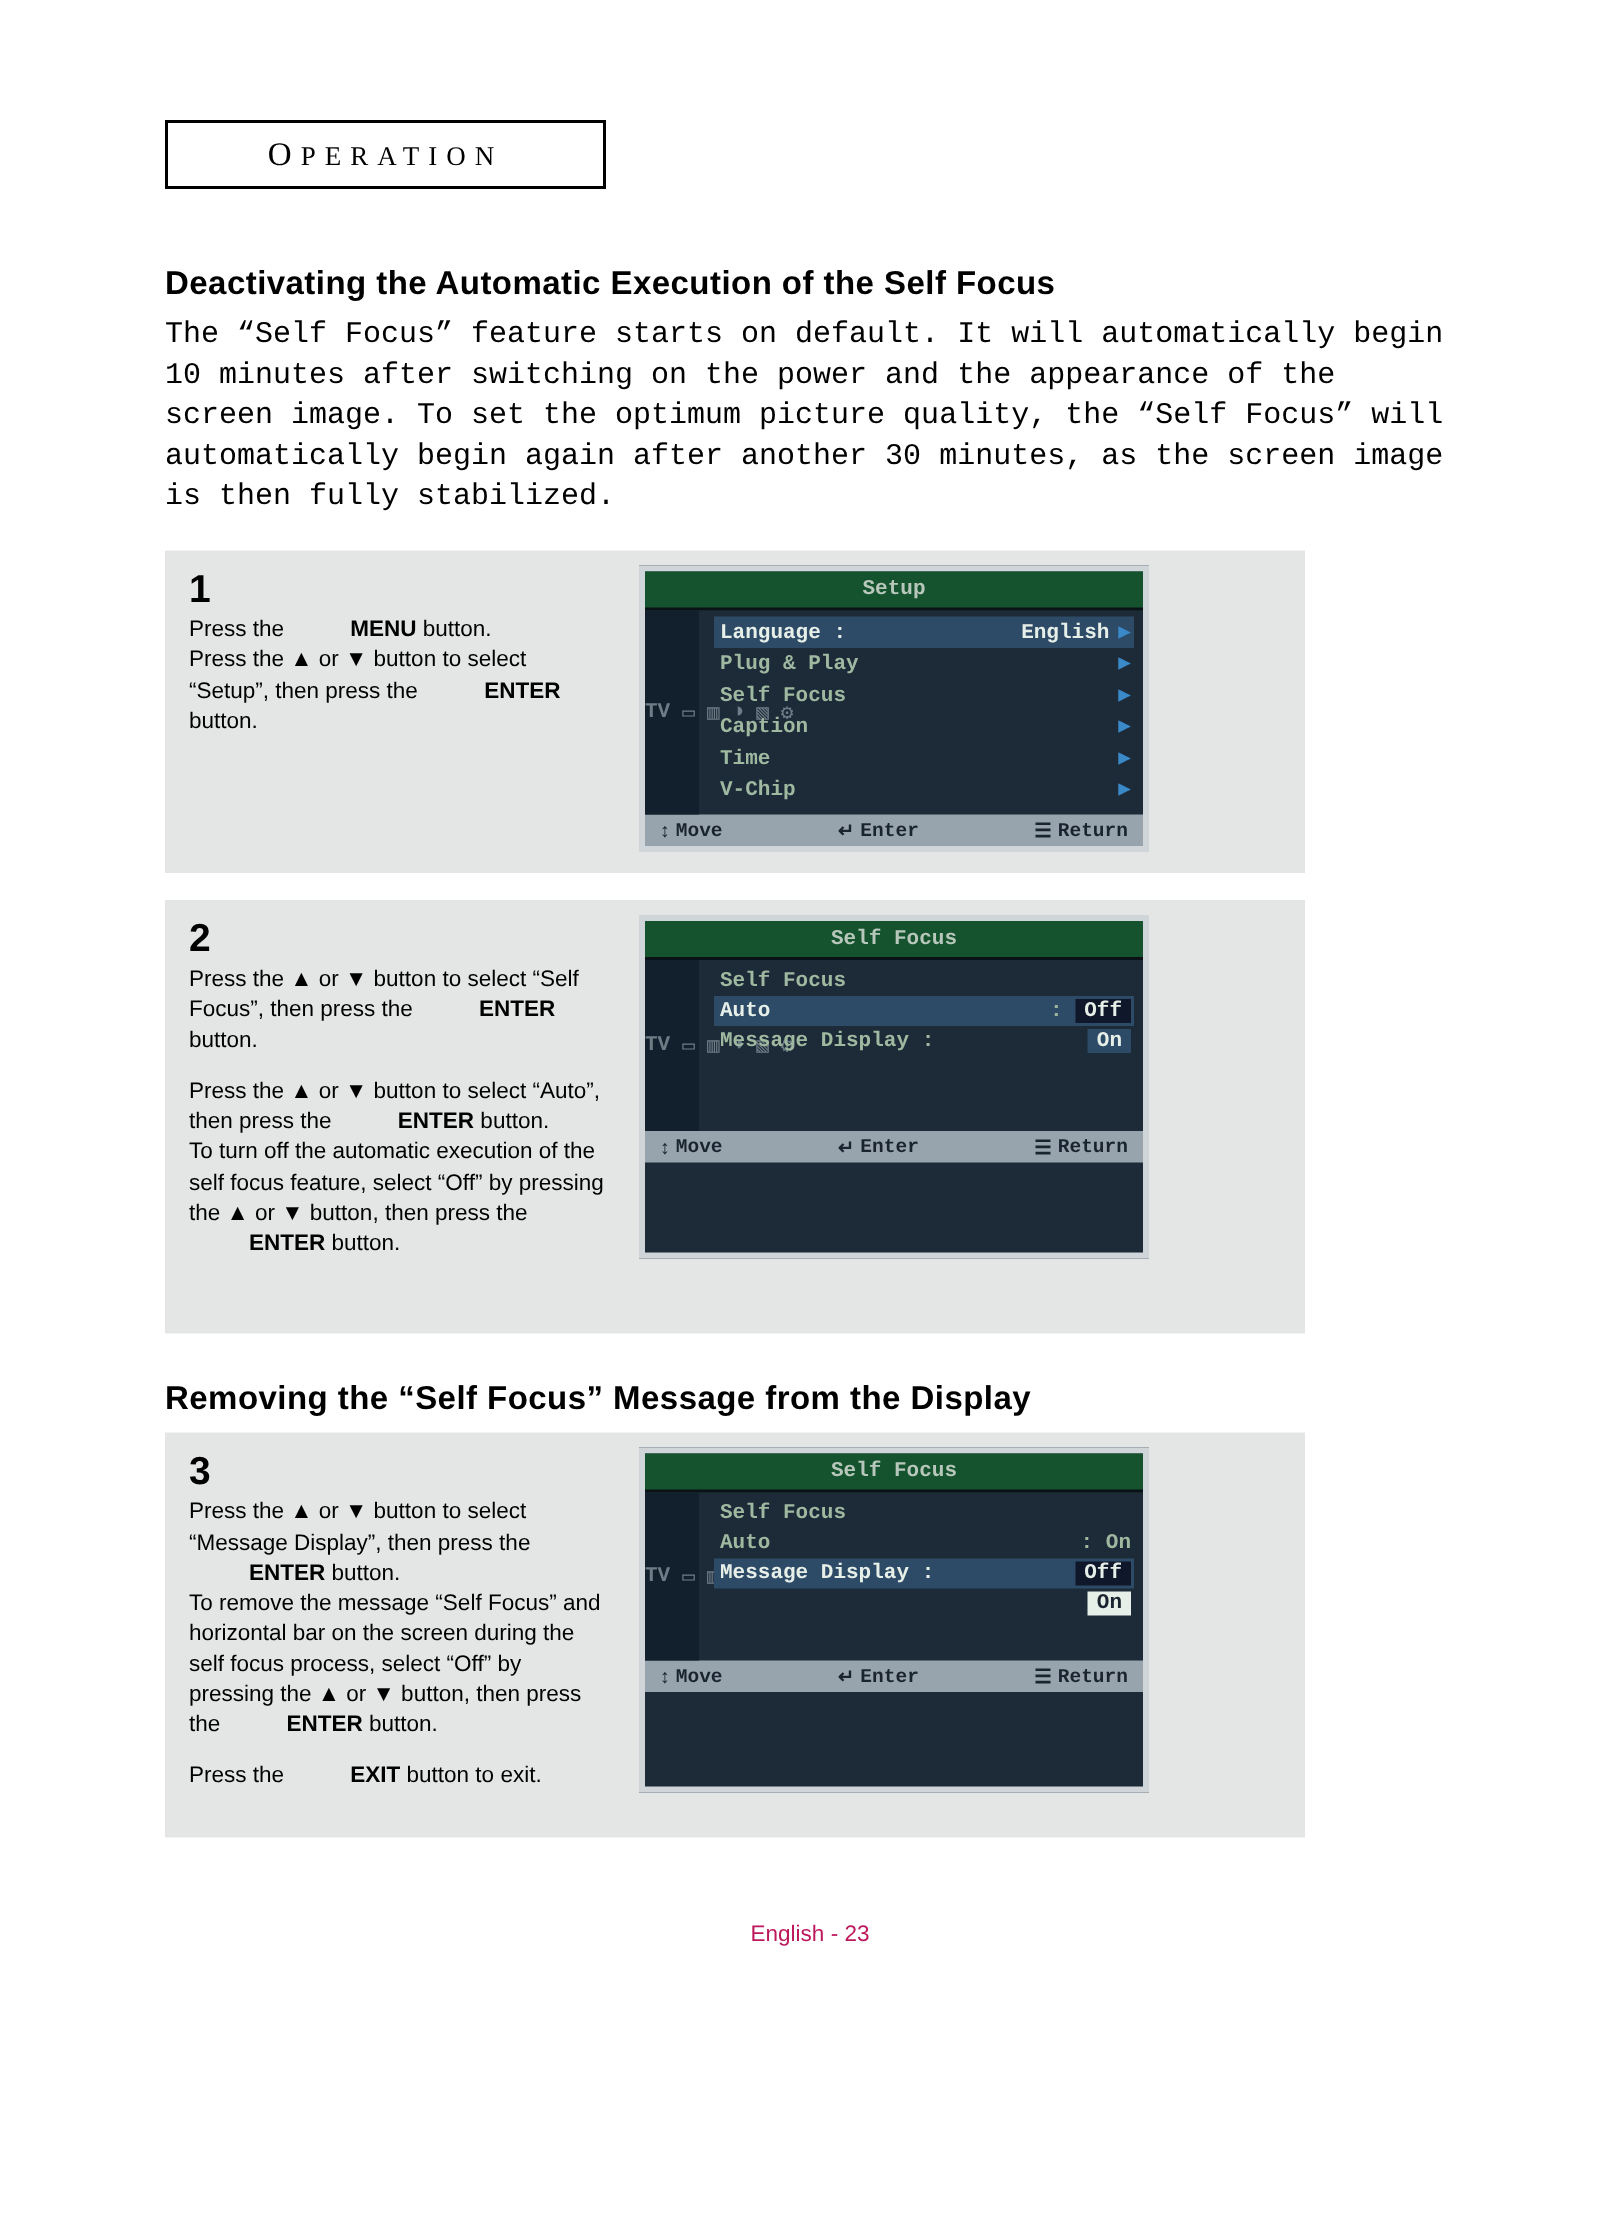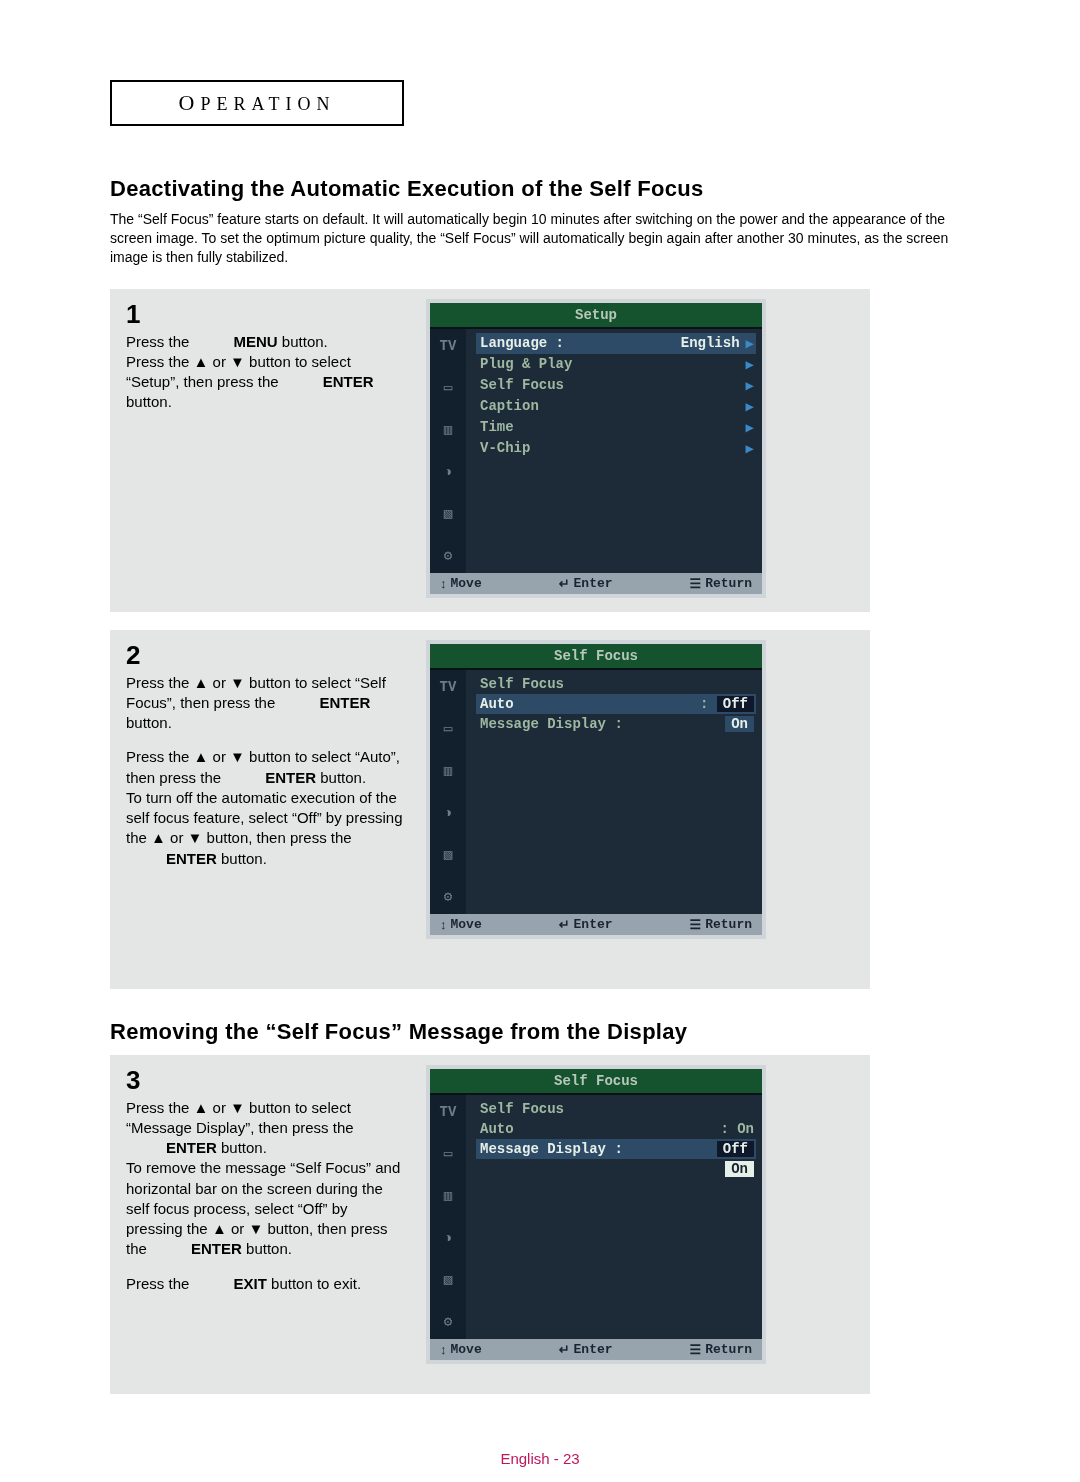--- a/index.html
+++ b/index.html
@@ -25,22 +25,22 @@
   }
   .operation-box .big { font-size: 22px; }
 
   .section-heading {
     font-weight: bold;
     font-size: 22px;
     margin: 14px 0 8px 0;
     letter-spacing: 0.3px;
   }
   .intro {
-    font-family: Liberation Sans, sans-serif;
-    font-size: 14px;
+    font-family: Liberation Mono, monospace;
+    font-size: 20px;
     line-height: 1.35;
     margin-bottom: 22px;
   }
 
   .step-block {
     background: #e4e6e6;
     display: flex;
     padding: 10px 12px 14px 16px;
     margin-bottom: 18px;
     width: 760px;
@@ -75,24 +75,24 @@
     text-align: center;
     padding: 4px 0;
     color: #b8c7bb;
     border-bottom: 2px solid #0a1218;
   }
   .osd-body { display: flex; }
   .osd-icons {
     width: 36px;
     background: #12202d;
     display: flex;
-    flex-direction: column;
+    flex-direction: row;
     align-items: center;
     padding: 6px 0;
-    gap: 20px;
+    gap: 8px;
   }
   .osd-icon {
     width: 24px; height: 22px;
     display: flex; align-items: center; justify-content: center;
     color: #6e7c86; font-size: 14px;
   }
   .osd-rows { flex: 1; padding: 4px 6px 6px 10px; }
   .osd-row {
     display: flex; align-items: center;
     padding: 2px 2px 2px 4px;

